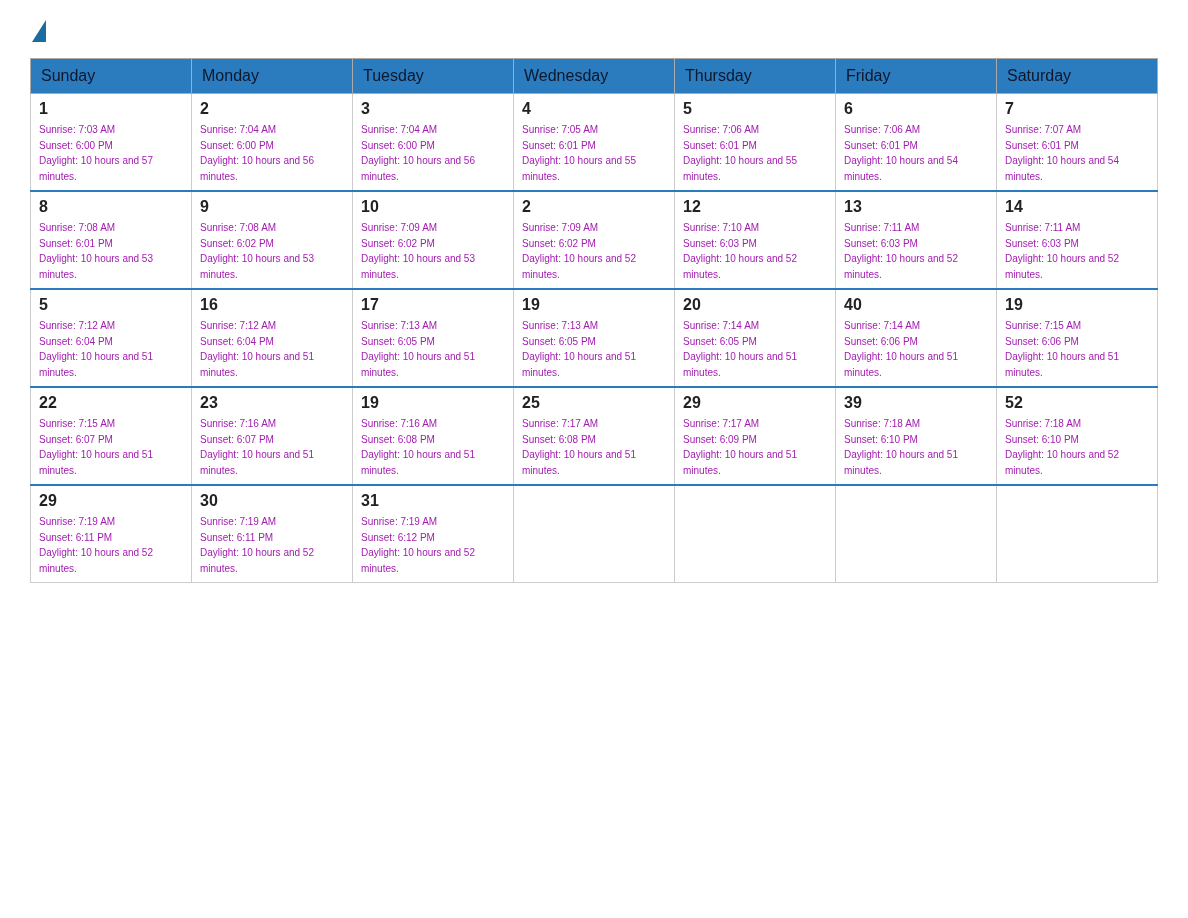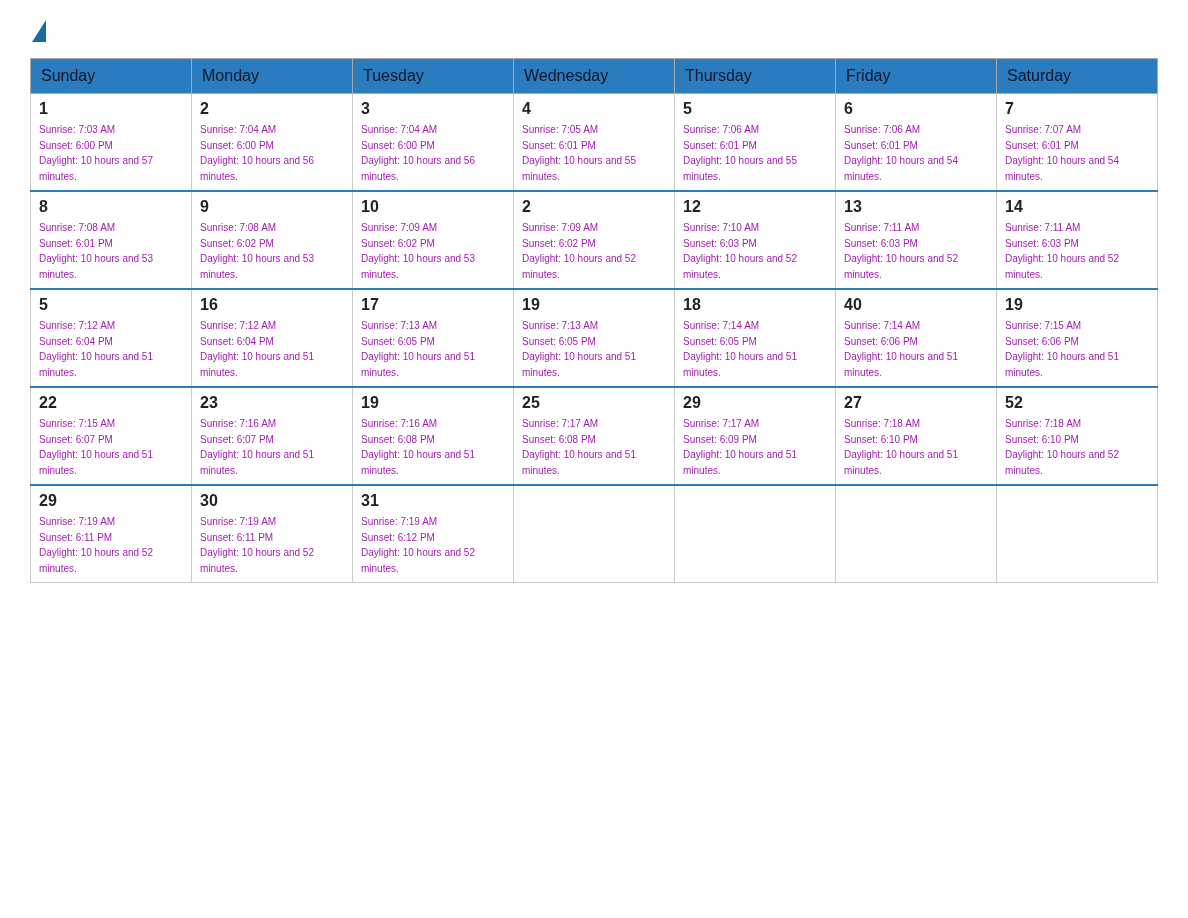--- a/index.html
+++ b/index.html
@@ -206,21 +206,21 @@
         </td>
         <td>
           <span class="day-number">17</span>
           <div class="day-info">Sunrise: 7:13 AM<br>Sunset: 6:05 PM<br>Daylight: 10 hours and 51 minutes.</div>
         </td>
         <td>
           <span class="day-number">19</span>
           <div class="day-info">Sunrise: 7:13 AM<br>Sunset: 6:05 PM<br>Daylight: 10 hours and 51 minutes.</div>
         </td>
         <td>
-          <span class="day-number">18</span>
+          <span class="day-number">20</span>
           <div class="day-info">Sunrise: 7:14 AM<br>Sunset: 6:05 PM<br>Daylight: 10 hours and 51 minutes.</div>
         </td>
         <td>
           <span class="day-number">40</span>
           <div class="day-info">Sunrise: 7:14 AM<br>Sunset: 6:06 PM<br>Daylight: 10 hours and 51 minutes.</div>
         </td>
         <td>
           <span class="day-number">19</span>
           <div class="day-info">Sunrise: 7:15 AM<br>Sunset: 6:06 PM<br>Daylight: 10 hours and 51 minutes.</div>
         </td>
@@ -240,21 +240,21 @@
         </td>
         <td>
           <span class="day-number">25</span>
           <div class="day-info">Sunrise: 7:17 AM<br>Sunset: 6:08 PM<br>Daylight: 10 hours and 51 minutes.</div>
         </td>
         <td>
           <span class="day-number">29</span>
           <div class="day-info">Sunrise: 7:17 AM<br>Sunset: 6:09 PM<br>Daylight: 10 hours and 51 minutes.</div>
         </td>
         <td>
-          <span class="day-number">27</span>
+          <span class="day-number">39</span>
           <div class="day-info">Sunrise: 7:18 AM<br>Sunset: 6:10 PM<br>Daylight: 10 hours and 51 minutes.</div>
         </td>
         <td>
           <span class="day-number">52</span>
           <div class="day-info">Sunrise: 7:18 AM<br>Sunset: 6:10 PM<br>Daylight: 10 hours and 52 minutes.</div>
         </td>
       </tr>
       <tr class="row-divider">
         <td>
           <span class="day-number">29</span>

